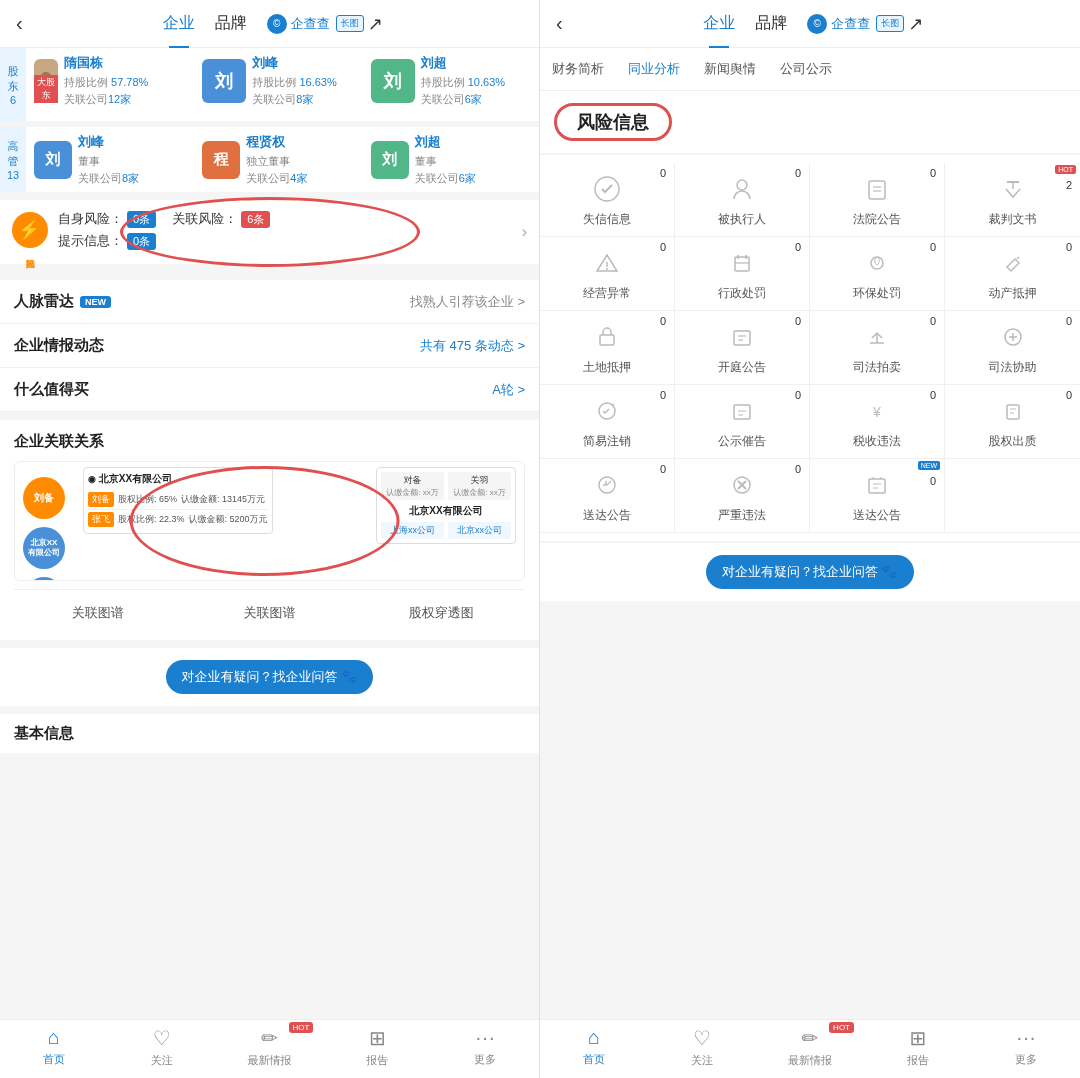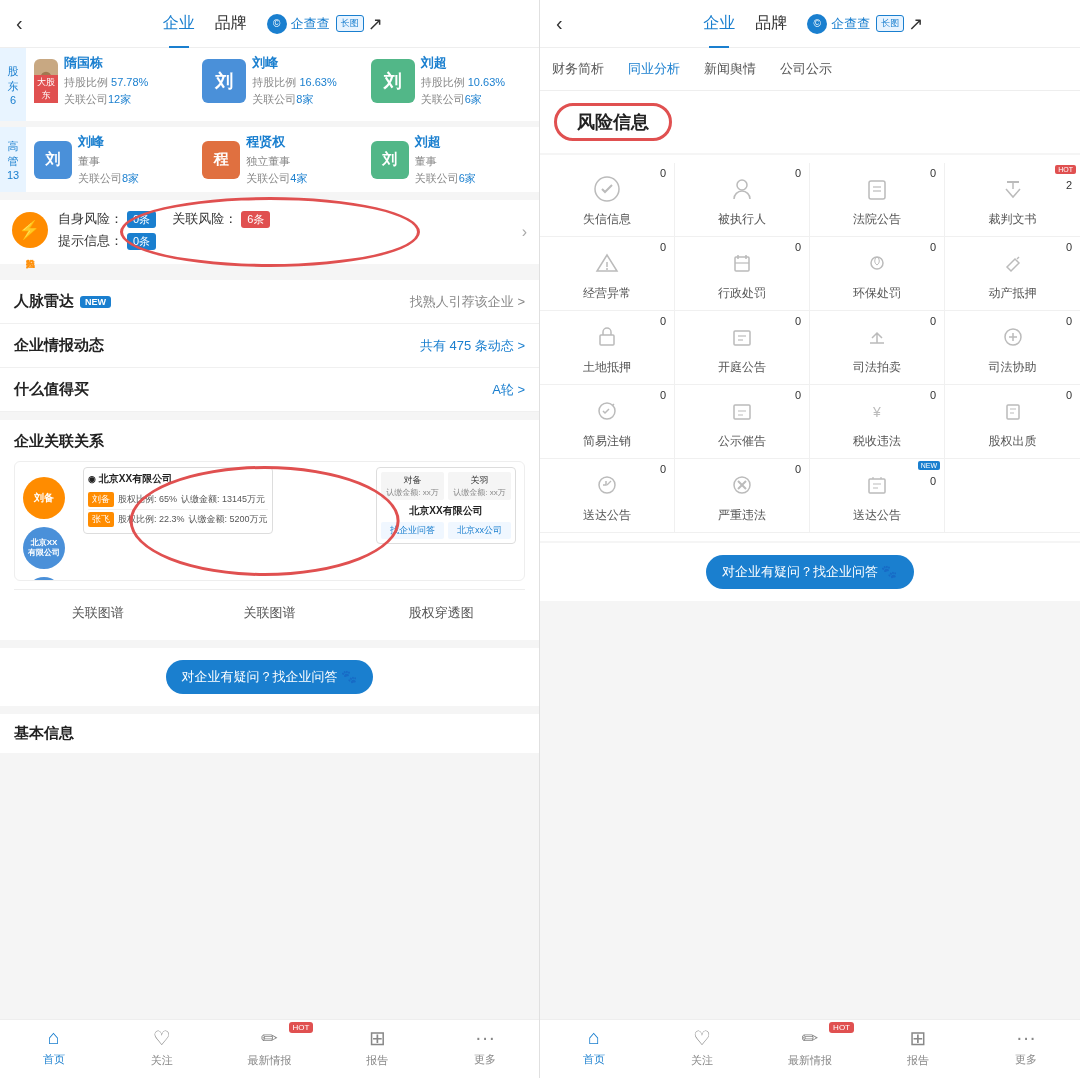--- a/index.html
+++ b/index.html
@@ -817,21 +817,21 @@
                 <div>对备</div>
                 <div style="font-size:8px; color:#888;">认缴金额: xx万</div>
               </div>
               <div class="gr-header-cell">
                 <div>关羽</div>
                 <div style="font-size:8px; color:#888;">认缴金额: xx万</div>
               </div>
             </div>
             <div class="gr-center">北京XX有限公司</div>
             <div class="gr-bottom">
-              <div class="gr-bottom-cell">找企业问答</div>
+              <div class="gr-bottom-cell">上海xx公司</div>
               <div class="gr-bottom-cell">北京xx公司</div>
             </div>
           </div>
         </div>
         <div class="graph-oval"></div>
       </div>
       <div class="relations-tabs">
         <div class="relations-tab">关联图谱</div>
         <div class="relations-tab">关联图谱</div>
         <div class="relations-tab">股权穿透图</div>

